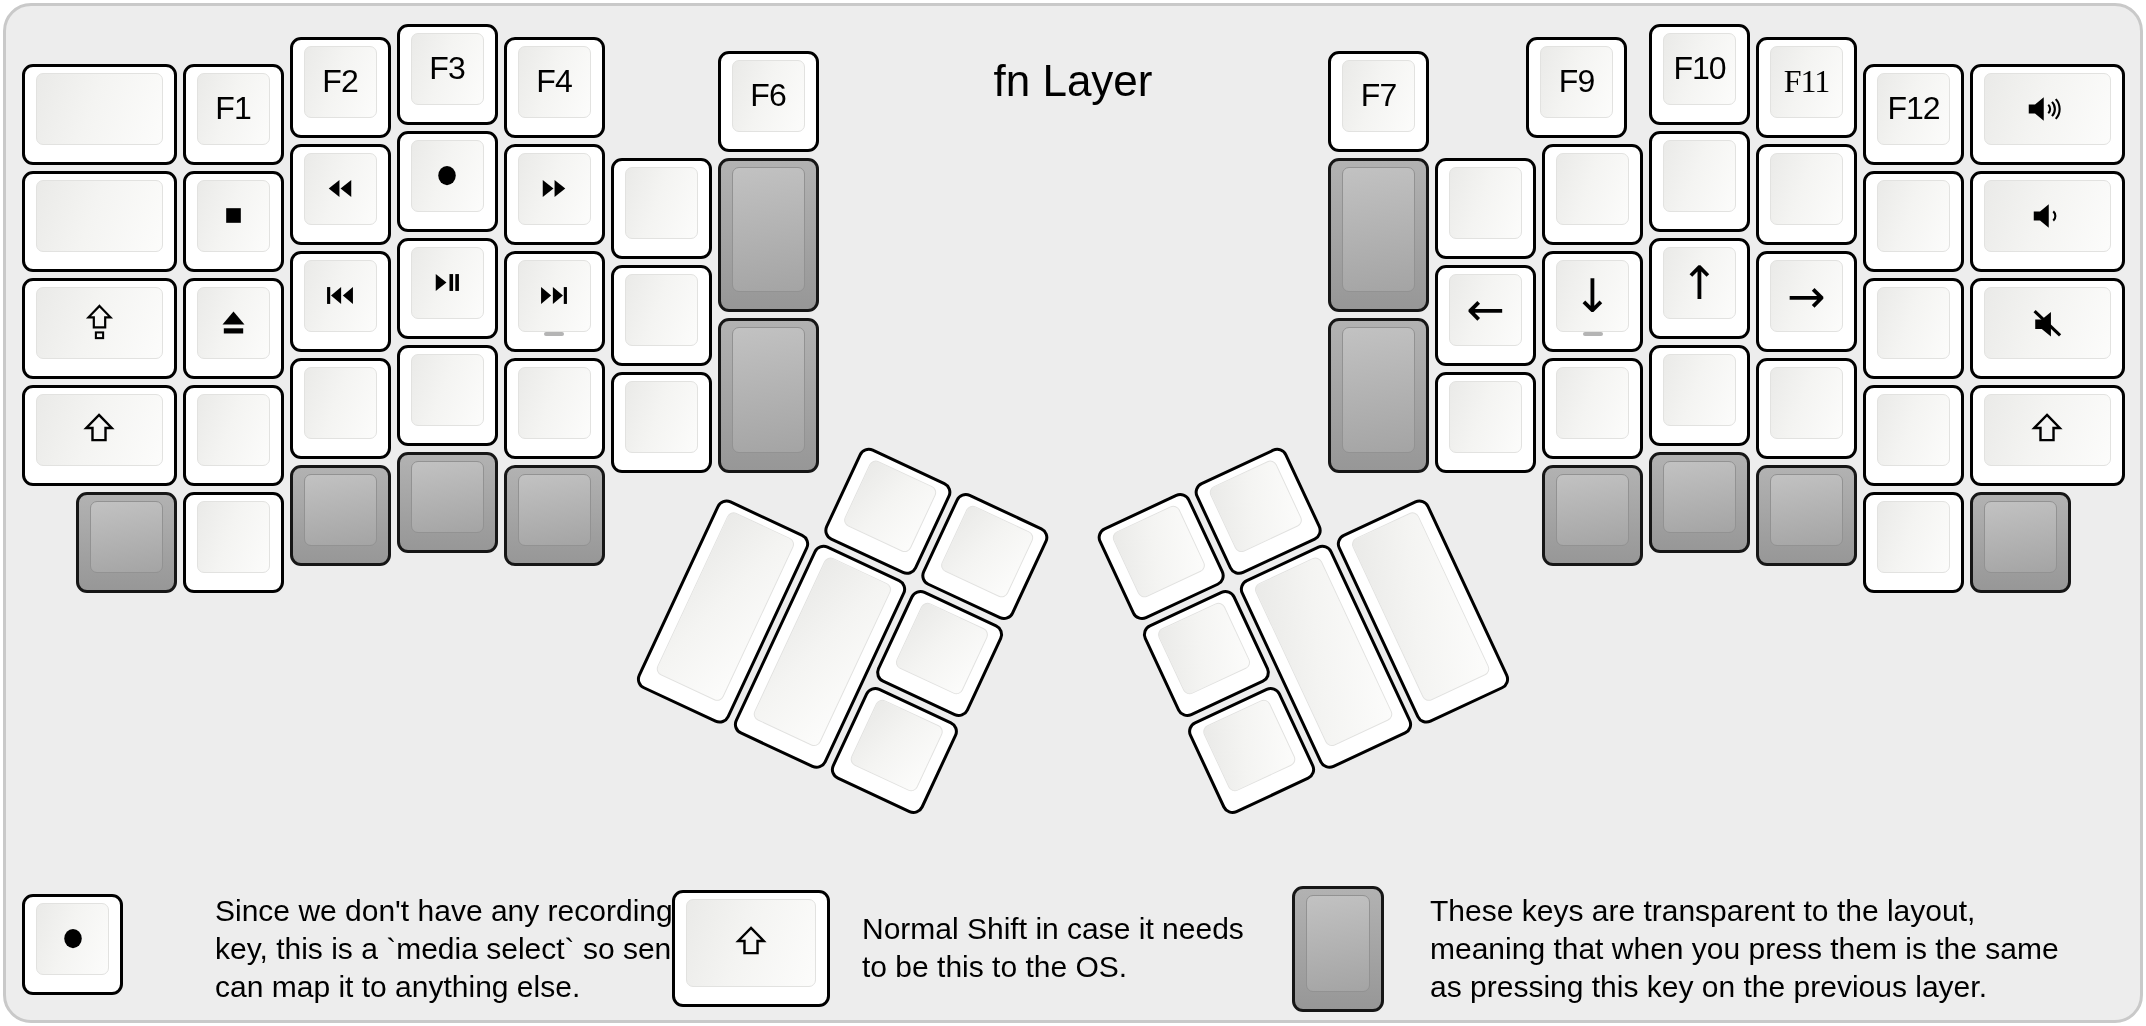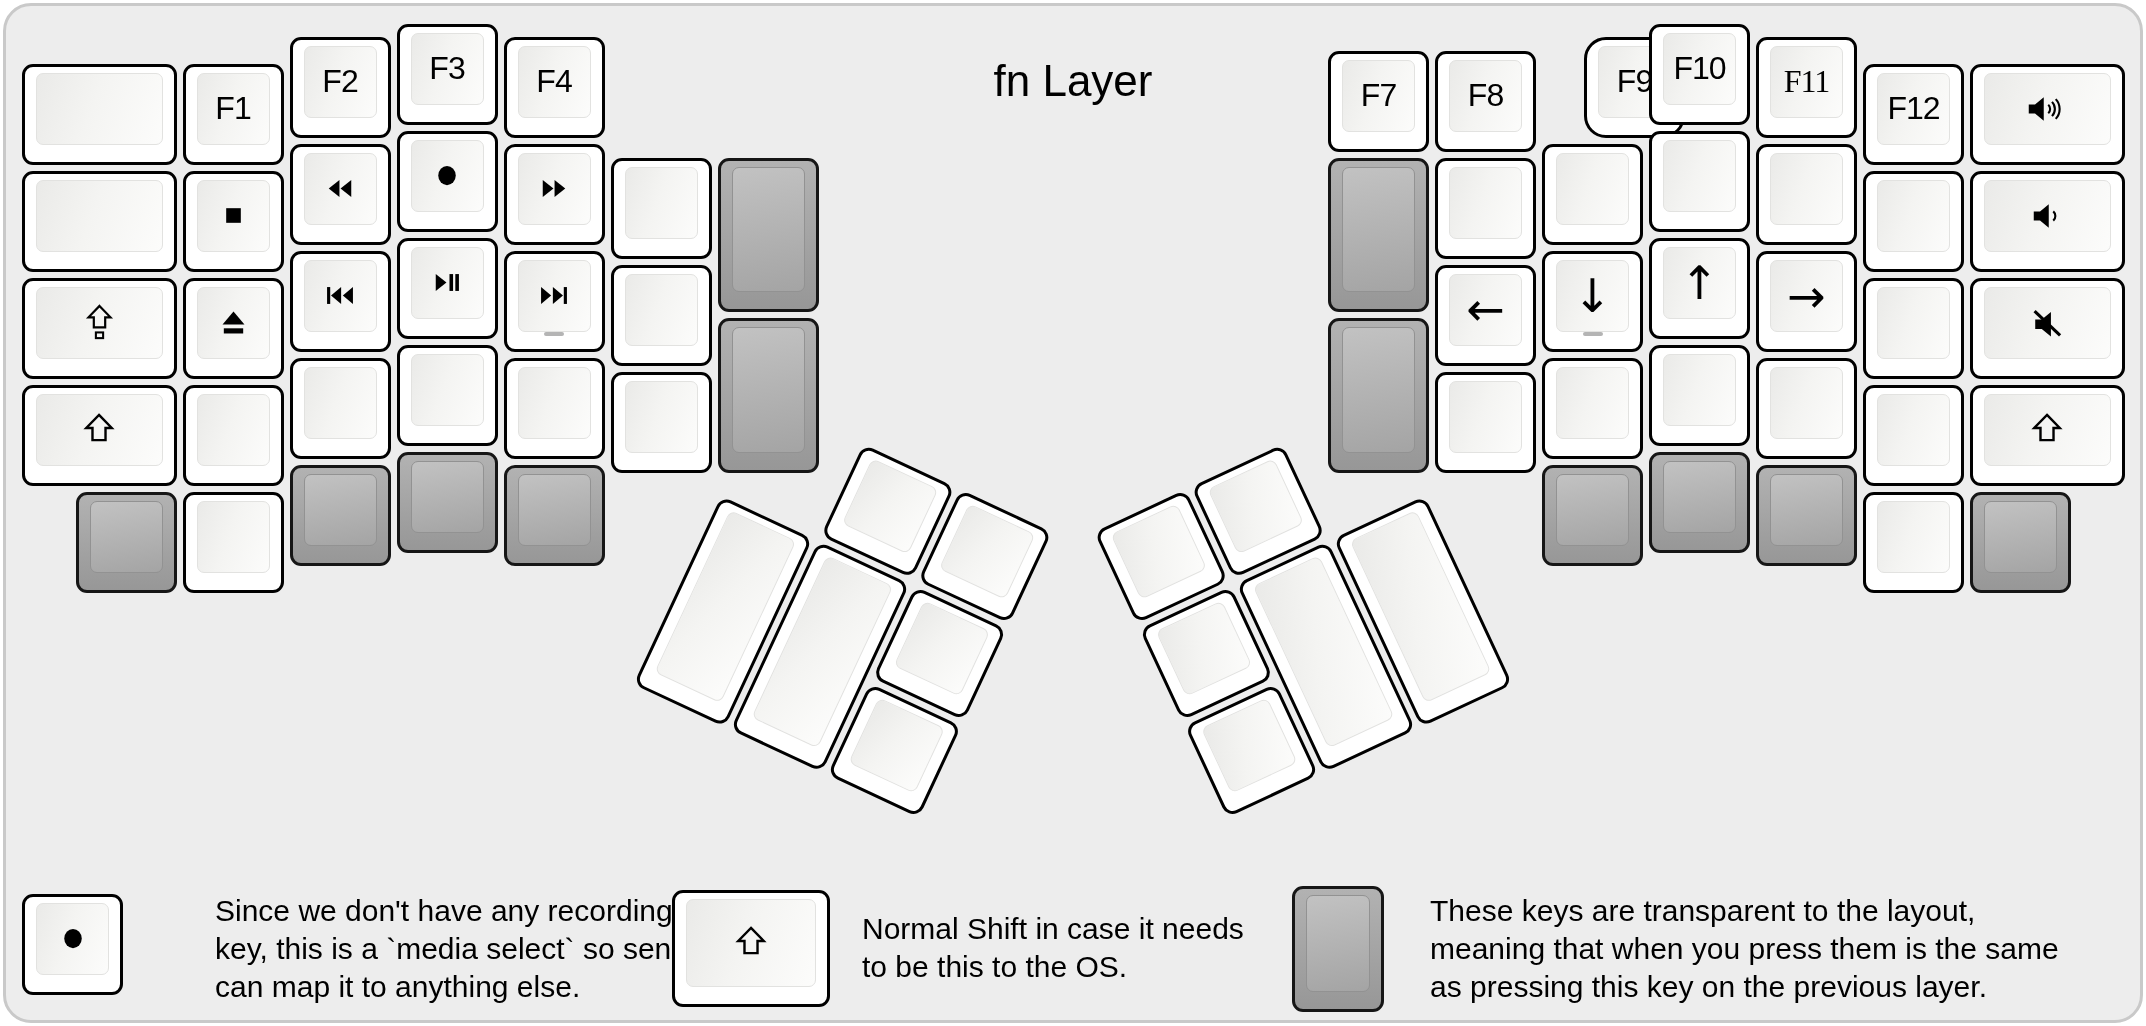--- a/index.html
+++ b/index.html
@@ -213,53 +213,53 @@
     </div>
     <div class="key white" style="left: 610.5px; top: 157.75px; width: 101px; height: 101px;">
       <div class="cap"></div>
     </div>
     <div class="key white" style="left: 610.5px; top: 264.75px; width: 101px; height: 101px;">
       <div class="cap"></div>
     </div>
     <div class="key white" style="left: 610.5px; top: 371.75px; width: 101px; height: 101px;">
       <div class="cap"></div>
     </div>
+    <div class="key white" style="left: 717.5px; top: 50.75px; width: 101px; height: 101px;">
+      <div class="cap"></div>
+      <div class="glyph label">F6</div>
+    </div>
     <div class="key gray" style="left: 717.5px; top: 157.75px; width: 101px; height: 154.5px;">
       <div class="cap"></div>
     </div>
     <div class="key gray" style="left: 717.5px; top: 318.25px; width: 101px; height: 154.5px;">
       <div class="cap"></div>
     </div>
     <div class="key white" style="left: 1328px; top: 50.75px; width: 101px; height: 101px;">
       <div class="cap"></div>
       <div class="glyph label">F7</div>
     </div>
     <div class="key gray" style="left: 1328px; top: 157.75px; width: 101px; height: 154.5px;">
       <div class="cap"></div>
     </div>
     <div class="key gray" style="left: 1328px; top: 318.25px; width: 101px; height: 154.5px;">
       <div class="cap"></div>
     </div>
-    <div class="key white" style="left: 1435px; top: 50.75px; width: 101px; height: 101px;">
-      <div class="cap"></div>
-      <div class="glyph label">F8</div>
-    </div>
     <div class="key white" style="left: 1435px; top: 157.75px; width: 101px; height: 101px;">
       <div class="cap"></div>
     </div>
     <div class="key white" style="left: 1435px; top: 264.75px; width: 101px; height: 101px;">
       <div class="cap"></div>
       <div class="glyph">
         <span class="arrow-glyph">←</span>
       </div>
     </div>
     <div class="key white" style="left: 1435px; top: 371.75px; width: 101px; height: 101px;">
       <div class="cap"></div>
     </div>
-    <div class="key white" style="left: 1584px; top: 37.375px; width: 101px; height: 101px; border-radius: 22px;">
+    <div class="key white" style="left: 1526px; top: 37.375px; width: 101px; height: 101px;">
       <div class="cap"></div>
       <div class="glyph label">F9</div>
     </div>
     <div class="key white" style="left: 1542px; top: 144.375px; width: 101px; height: 101px;">
       <div class="cap"></div>
     </div>
     <div class="key white" style="left: 1542px; top: 251.375px; width: 101px; height: 101px;">
       <div class="cap"></div>
       <div class="glyph">
         <span class="arrow-glyph">↓</span>

